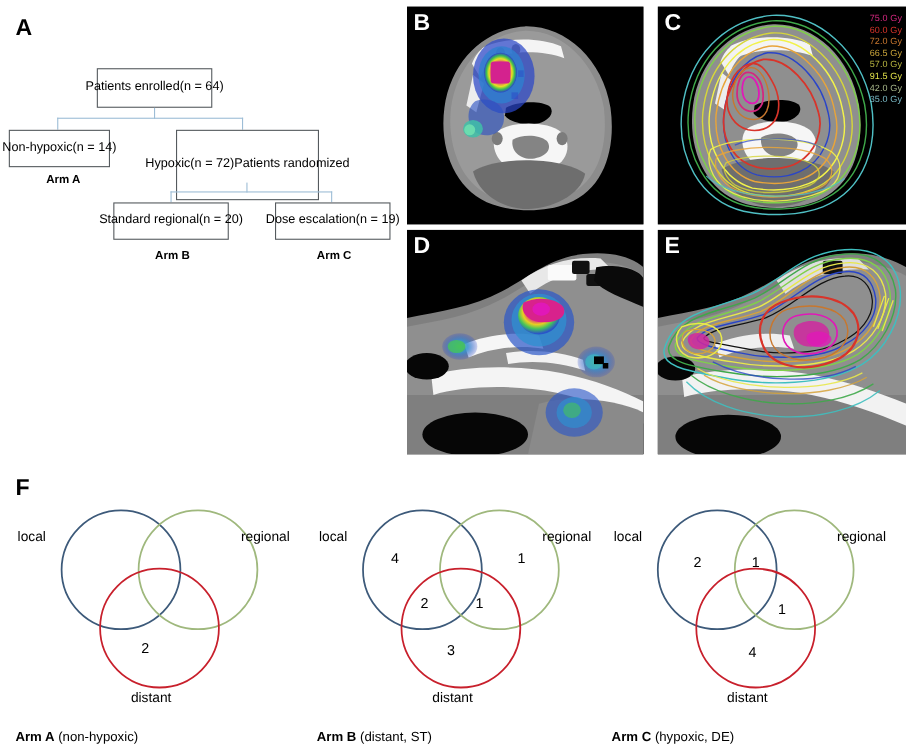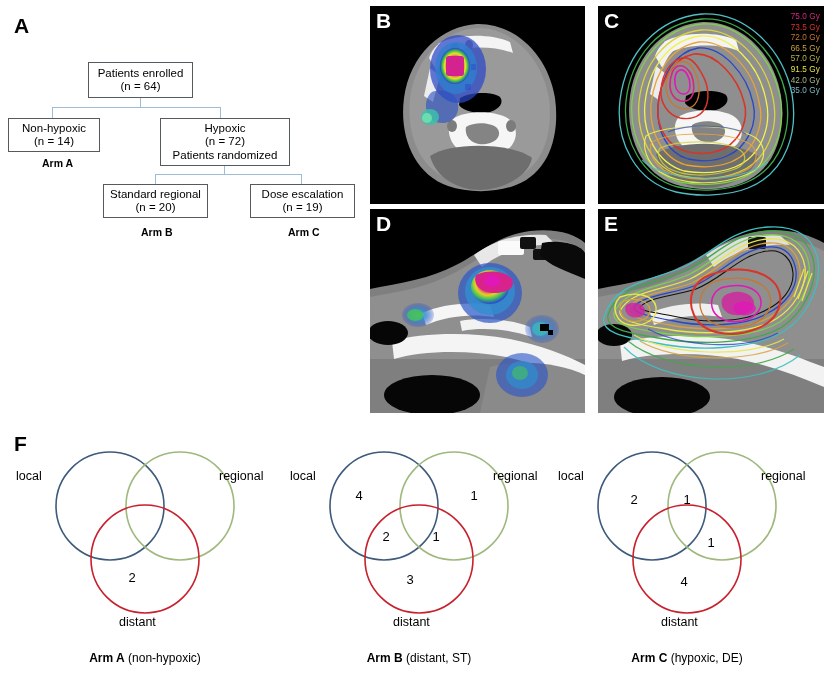--- a/index.html
+++ b/index.html
@@ -24,21 +24,21 @@
   .panel-letter.dark{color:#ffffff;}
 
   
   #panelA{position:absolute;left:0;top:0;width:368px;height:250px;}
   .fbox{
     position:absolute;
     border:1.4px solid #555a5e;
     background:#fff;
     box-sizing:border-box;
     display:flex;
-    flex-direction:column;
+    flex-direction:row;
     align-items:center;
     justify-content:center;
     font-size:11.5px;
     line-height:13.5px;
     text-align:center;
     color:#000;
   }
   .fbox span{display:block;white-space:nowrap;}
   .connector{position:absolute;background:#9dbdd6;}
   .connector.h{height:1.4px;}
@@ -64,27 +64,27 @@
     font-size:8.2px;
     line-height:10.6px;
     text-align:left;
     font-family:"Liberation Sans", sans-serif;
     letter-spacing:0.1px;
   }
   .dose-legend div{white-space:nowrap;}
 
   
   #panelF{position:absolute;left:0;top:425px;width:824px;height:257px;}
-  .venn{position:absolute;top:4px;width:262px;height:200px;}
+  .venn{position:absolute;top:16px;width:262px;height:200px;}
   .venn svg{position:absolute;left:0;top:0;}
   .venn-caption{
     position:absolute;
     top:222px;
     width:262px;
-    text-align:center;
+    text-align:left;
     font-size:12px;
     white-space:nowrap;
   }
   .venn-caption b{font-weight:bold;}
   .setlabel{
     position:absolute;
     font-size:12.5px;
     white-space:nowrap;
   }
   .countlbl{
@@ -111,21 +111,21 @@
     <div class="connector h" style="left:52px;top:107px;width:169px;"></div>
     <div class="connector v" style="left:52px;top:107px;height:11px;"></div>
     <div class="connector v" style="left:220px;top:107px;height:11px;"></div>
 
     <div class="fbox" style="left:8px;top:118px;width:92px;height:34px;">
       <span>Non-hypoxic</span>
       <span>(n = 14)</span>
     </div>
     <div class="armlbl" style="left:42px;top:157px;">Arm A</div>
 
-    <div class="fbox" style="left:160px;top:118px;width:130px;height:48px;">
+    <div class="fbox" style="left:160px;top:118px;width:130px;height:64px;">
       <span>Hypoxic</span>
       <span>(n = 72)</span>
       <span>Patients randomized</span>
     </div>
 
     <div class="connector v" style="left:224px;top:166px;height:9px;"></div>
     <div class="connector h" style="left:155px;top:174px;width:147px;"></div>
     <div class="connector v" style="left:155px;top:174px;height:10px;"></div>
     <div class="connector v" style="left:301px;top:174px;height:10px;"></div>
 
@@ -238,21 +238,21 @@
         <path d="M48 130 C66 118 132 116 158 132 C170 142 168 160 150 168 C122 180 84 180 62 166 C48 156 44 140 48 130 Z" stroke="#f2f24a" opacity="0.9"></path>
         <path d="M54 136 C72 126 128 124 152 138 C162 146 160 160 144 166 C118 176 86 176 66 164 C54 156 50 144 54 136 Z" stroke="#e8a43a" opacity="0.85"></path>
         <path d="M62 142 C80 134 124 133 142 144 C150 150 148 160 134 164 C112 171 86 171 70 162 C62 156 58 148 62 142 Z" stroke="#d6d63a" opacity="0.8"></path>
         <path d="M70 126 C88 118 132 118 148 128" stroke="#2a45c8" opacity="0.7"></path>
         <path d="M44 154 C66 176 140 180 170 156" stroke="#4fbfc4" opacity="0.8"></path>
       </g>
     </svg>
     <div class="panel-letter dark" style="left:6px;top:4px;">C</div>
     <div class="dose-legend">
       <div style="color:#d4277f">75.0 Gy</div>
-      <div style="color:#d8342a">73.5 Gy</div>
+      <div style="color:#d8342a">60.0 Gy</div>
       <div style="color:#c8772e">72.0 Gy</div>
       <div style="color:#c9a43a">66.5 Gy</div>
       <div style="color:#b9b640">57.0 Gy</div>
       <div style="color:#e2e24a">91.5 Gy</div>
       <div style="color:#a8b78a">42.0 Gy</div>
       <div style="color:#79b8c4">35.0 Gy</div>
     </div>
   </div>
 
   <div class="imgpanel" style="left:370px;top:209px;width:215px;height:204px;">

